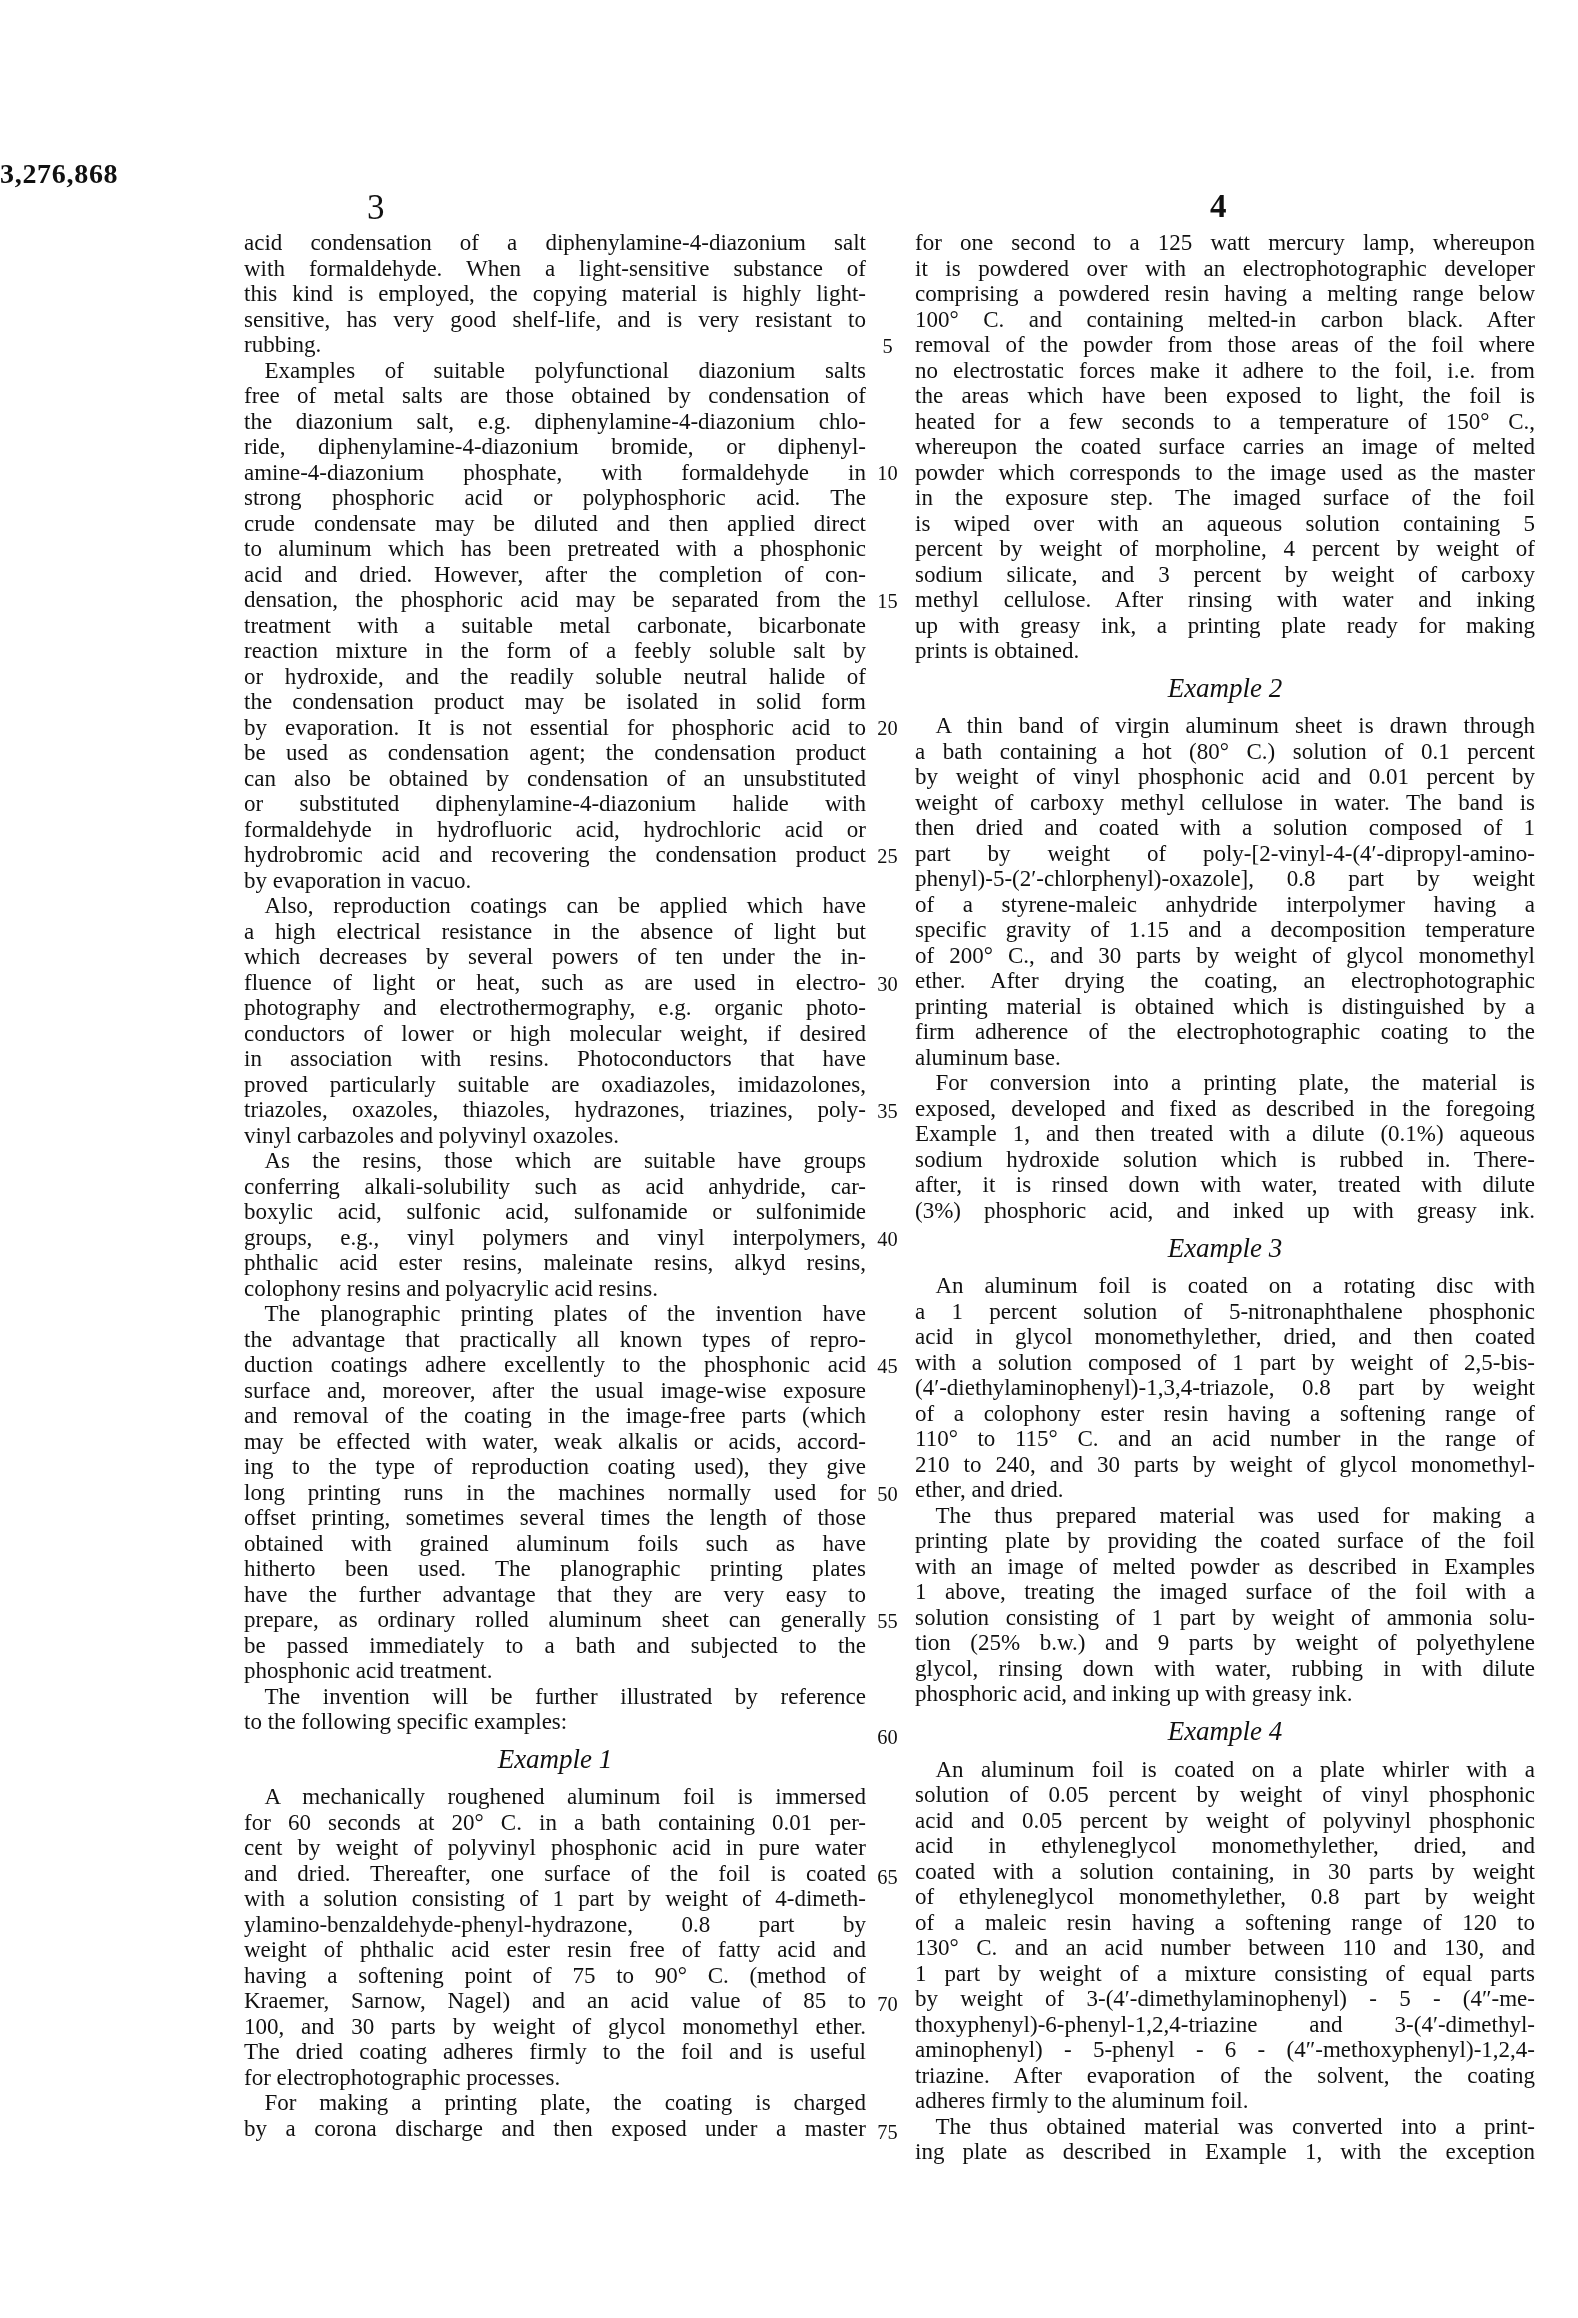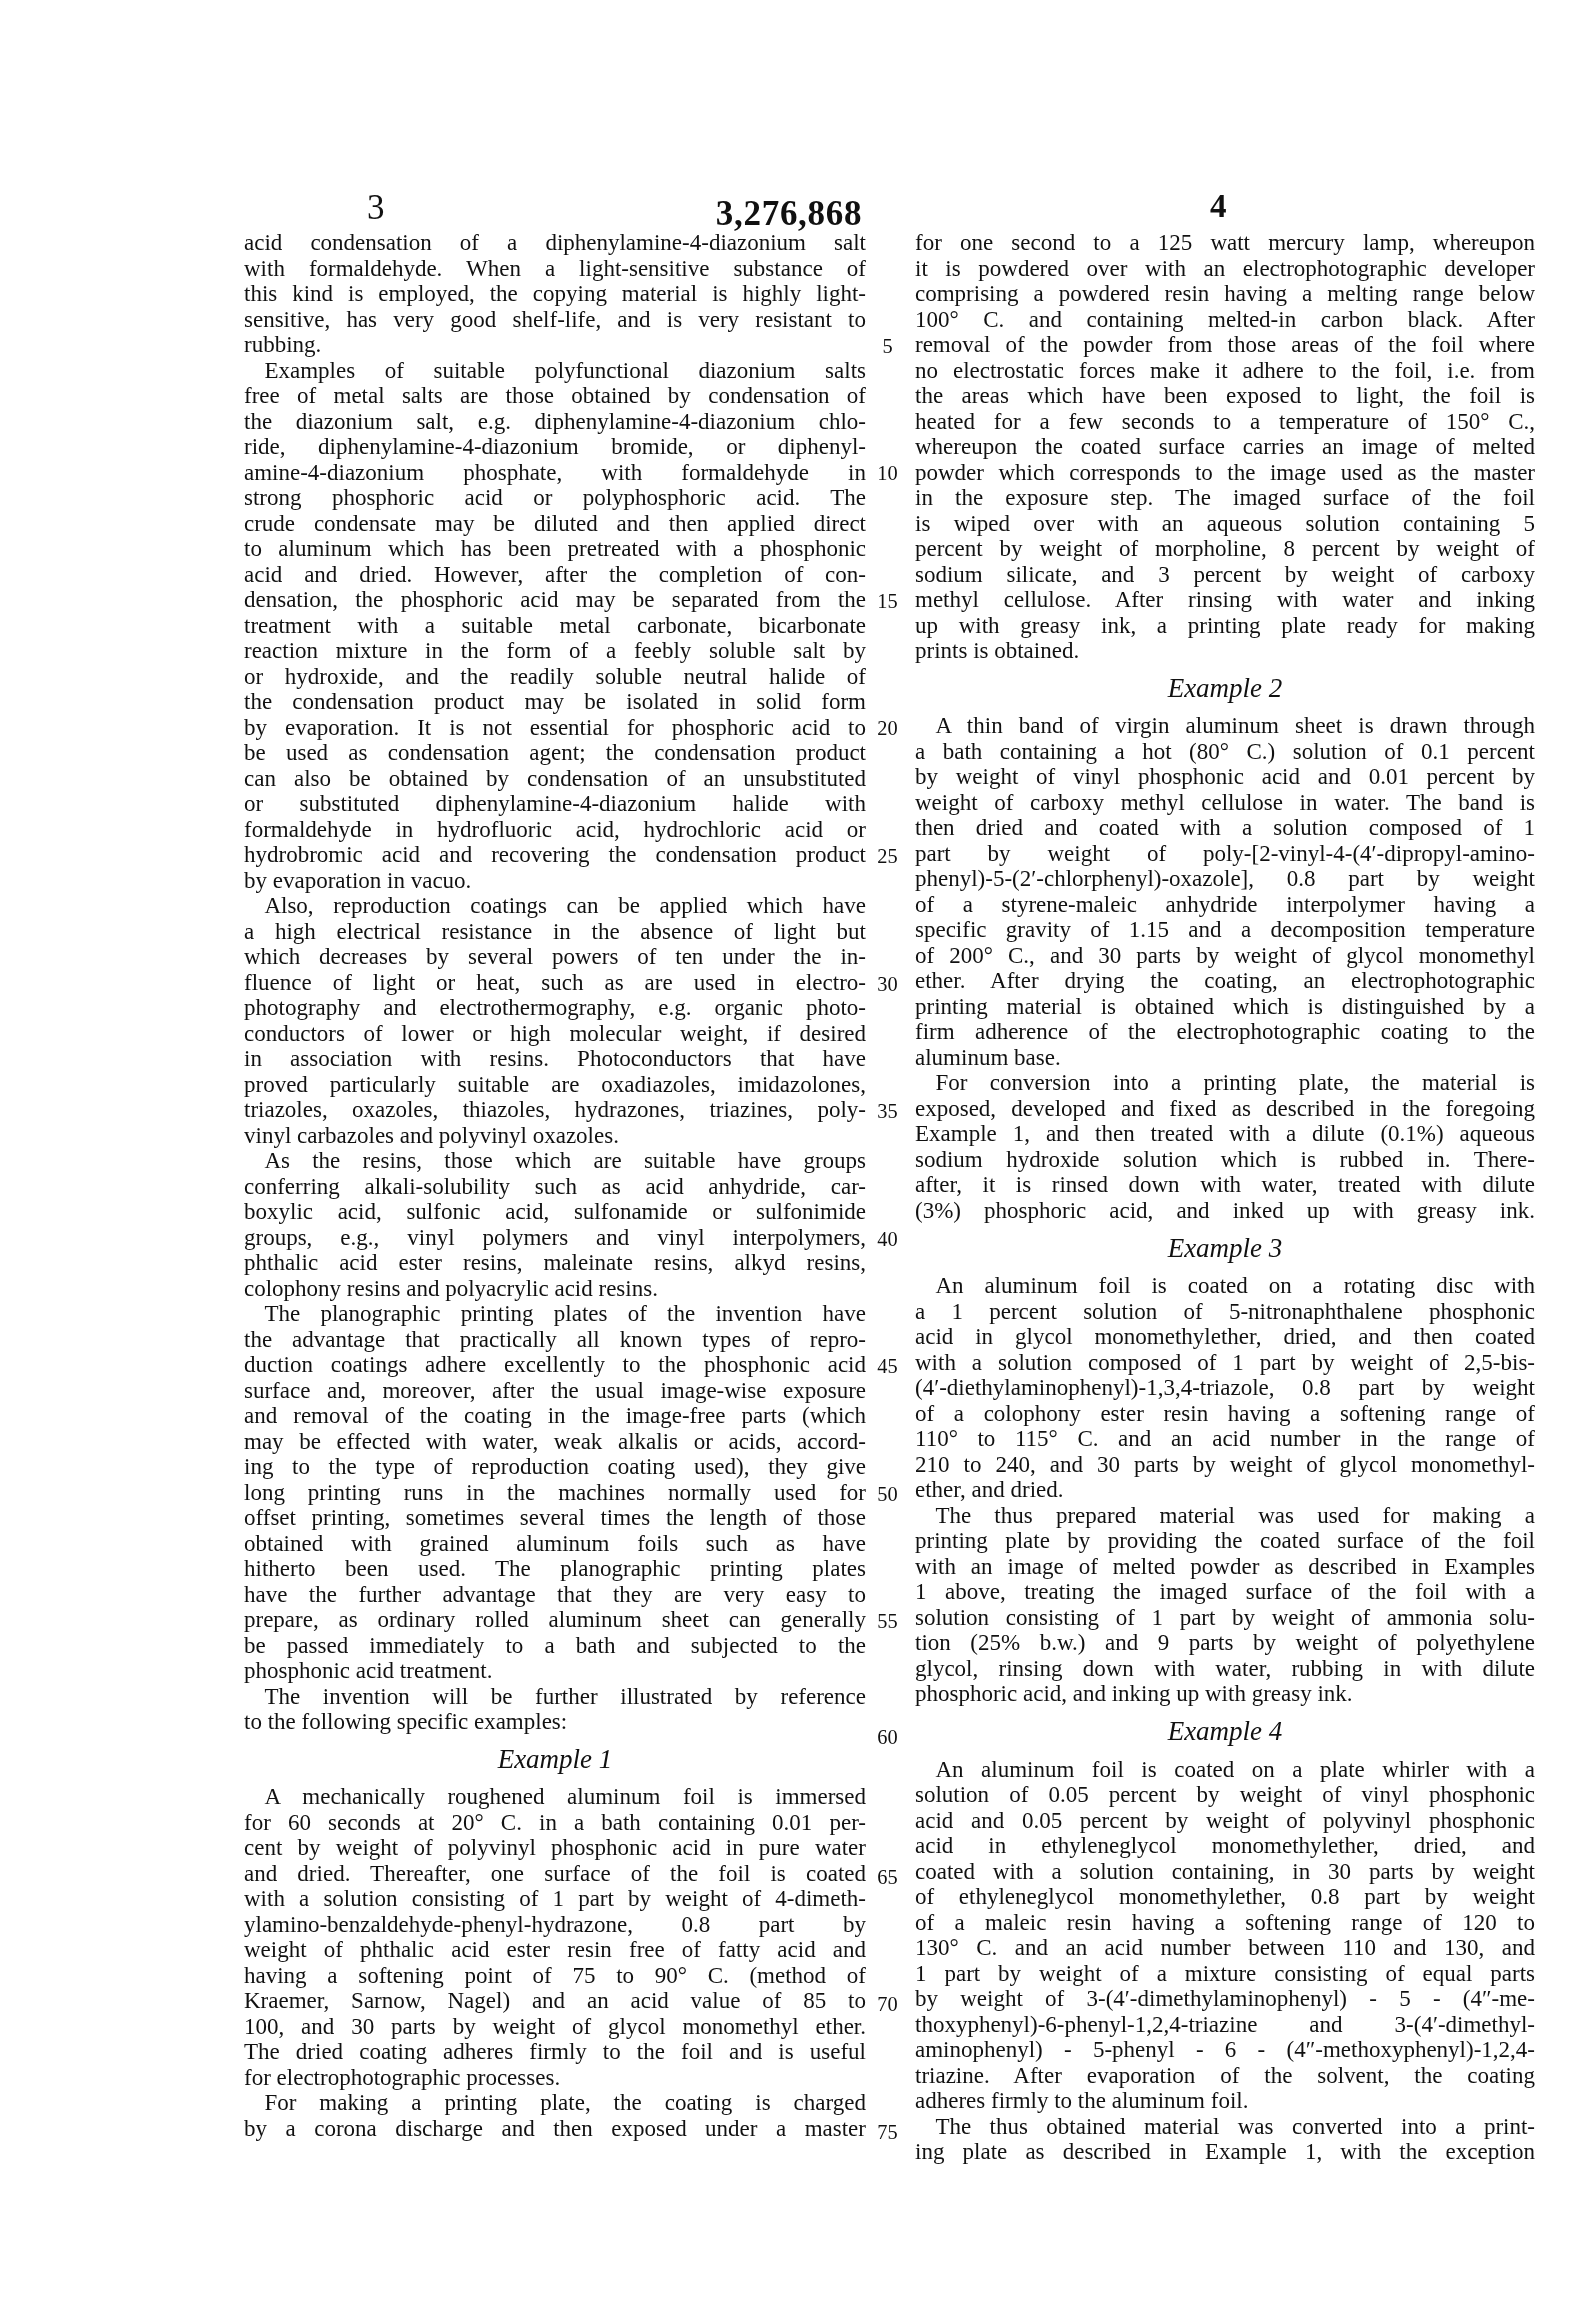--- a/index.html
+++ b/index.html
@@ -1,19 +1,19 @@
 <!DOCTYPE html>
 <html style="font-size:11px"><head>
 <meta charset="utf-8">
 <style>
   html, body { margin: 0; padding: 0; background: #ffffff; }
   body { width: 1578px; height: 2319px; position: relative; overflow: hidden;
          font-family: "Liberation Serif", "DejaVu Serif", serif; color: #111; }
-  .patent-no { position: absolute; top: 158px; left: 0; width: 1578px; text-align: center;
-               font-size: 35px; font-weight: bold; letter-spacing: 0.7px; margin-top: 36px; }
+  .patent-no { position: absolute; top: 158px; left: 0; width: 1578px; text-align: left;
+               font-size: 28px; font-weight: bold; letter-spacing: 0.7px; }
   .col-num { position: absolute; top: 188px; font-size: 35px; font-weight: normal; }
   .col-num.left { left: 367px; }
   .col-num.right { left: 1210px; font-weight: bold; font-size: 33px; }
   .column { position: absolute; top: 230px; }
   .column.left { left: 244px; width: 622px; }
   .column.right { left: 915px; width: 620px; }
   .line { display: block; height: 25.5px; line-height: 25.5px; font-size: 23px;
           text-align: justify; text-align-last: justify; white-space: nowrap; overflow: visible; }
   .line.last { text-align-last: left; }
   .line.indent { padding-left: 20.4px; }
@@ -148,21 +148,21 @@
       <span class="line">comprising a powdered resin having a melting range below</span>
       <span class="line">100° C. and containing melted-in carbon black.  After</span>
       <span class="line">removal of the powder from those areas of the foil where</span>
       <span class="line">no electrostatic forces make it adhere to the foil, i.e. from</span>
       <span class="line">the areas which have been exposed to light, the foil is</span>
       <span class="line">heated for a few seconds to a temperature of 150° C.,</span>
       <span class="line">whereupon the coated surface carries an image of melted</span>
       <span class="line">powder which corresponds to the image used as the master</span>
       <span class="line">in the exposure step.  The imaged surface of the foil</span>
       <span class="line">is wiped over with an aqueous solution containing 5</span>
-      <span class="line">percent by weight of morpholine, 8 percent by weight of</span>
+      <span class="line">percent by weight of morpholine, 4 percent by weight of</span>
       <span class="line">sodium silicate, and 3 percent by weight of carboxy</span>
       <span class="line">methyl cellulose.  After rinsing with water and inking</span>
       <span class="line">up with greasy ink, a printing plate ready for making</span>
       <span class="line last">prints is obtained.</span>
     </div>
     <span class="gap-s"></span>
     <span class="heading">Example 2</span>
     <span class="gap-s"></span>
     <div>
       <span class="line indent">A thin band of virgin aluminum sheet is drawn through</span>

